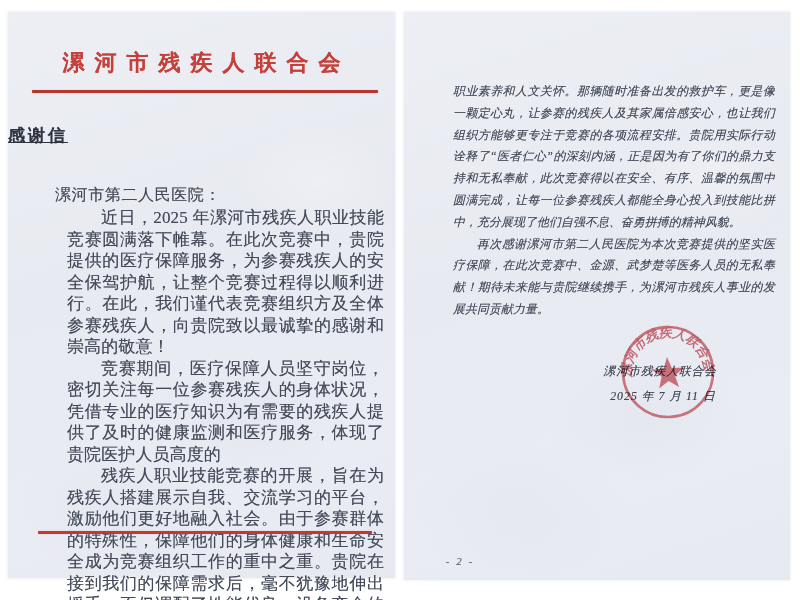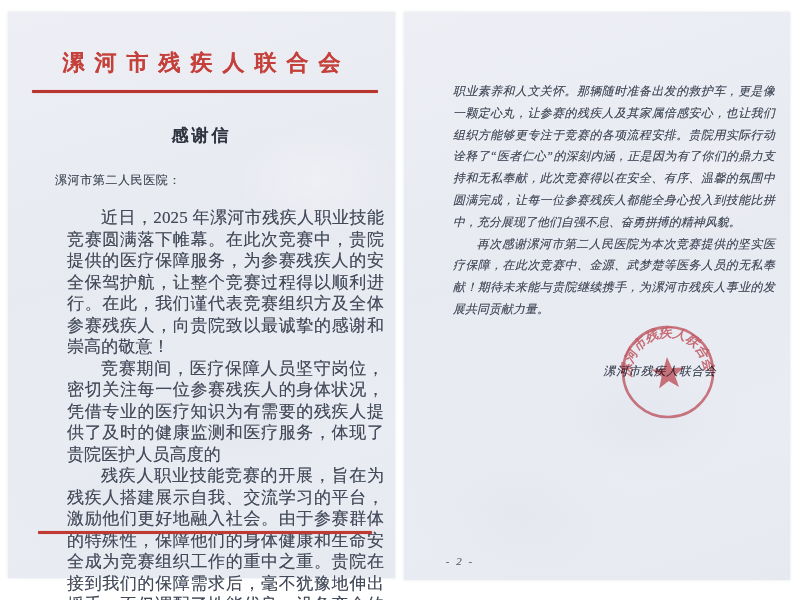--- a/index.html
+++ b/index.html
@@ -35,29 +35,29 @@
     text-shadow:0 0 .6px rgba(197,64,58,.75);
     white-space:nowrap;
   }
   .red-rule {
     position:absolute; top:78px; left:24px; width:346px; height:3px;
     background:#b8362f; border-radius:1px;
     box-shadow:0 0 1px rgba(184,54,47,.6);
   }
   .letter-title {
     position:absolute; top:112px; left:0; right:0;
-    text-align:center;
     font-size:17px; font-weight:bold;
     letter-spacing:3px;
     color:#2e3340;
     text-shadow:0 0 .6px rgba(46,51,64,.55);
+    text-decoration:underline;
   }
   .salutation {
-    position:absolute; top:160px; left:47px;
-    font-size:12px; color:#434a59;
+    position:absolute; top:173px; left:47px;
+    font-size:16px; color:#434a59;
     letter-spacing:.6px;
     text-shadow:0 0 .6px rgba(67,74,89,.55);
     text-align:right;
   }
   .body-text { position:absolute; color:#434a59; text-align:justify; }
   .body-text p {
     margin:0; text-indent:2em;
     text-shadow:0 0 .6px rgba(67,74,89,.55);
   }
   .body-text p.no-indent { text-indent:0; }
@@ -124,20 +124,21 @@
   <div class="page page2">
     <div class="page-texture"></div>
 
     <div class="body-text body2">
       <p class="no-indent">职业素养和人文关怀。那辆随时准备出发的救护车，更是像一颗定心丸，让参赛的残疾人及其家属倍感安心，也让我们组织方能够更专注于竞赛的各项流程安排。贵院用实际行动诠释了“医者仁心”的深刻内涵，正是因为有了你们的鼎力支持和无私奉献，此次竞赛得以在安全、有序、温馨的氛围中圆满完成，让每一位参赛残疾人都能全身心投入到技能比拼中，充分展现了他们自强不息、奋勇拼搏的精神风貌。</p>
       <p>再次感谢漯河市第二人民医院为本次竞赛提供的坚实医疗保障，在此次竞赛中、金源、武梦楚等医务人员的无私奉献！期待未来能与贵院继续携手，为漯河市残疾人事业的发展共同贡献力量。</p>
     </div>
 
     <div class="sig-org">漯河市残疾人联合会</div>
 
+    <div class="sig-date">2025 年 7 月 11 日</div>
 
     <svg class="seal" viewBox="0 0 104 104" xmlns="http://www.w3.org/2000/svg">
       <circle cx="52" cy="52" r="45" fill="none" stroke="#cb4650" stroke-width="2.6" opacity="0.82"></circle>
       <polygon points="52,37 56.1,48.3 68.2,48.7 58.7,56.2 62,67.8 52,61 42,67.8 45.3,56.2 35.8,48.7 47.9,48.3" fill="#cb4650" opacity="0.85"></polygon>
       <path id="sealArc" d="M 16,62 A 36.9,36.9 0 1 1 88,62" fill="none"></path>
       <text font-size="13" fill="#cb4650" opacity="0.88" style="font-family:'Liberation Serif','DejaVu Serif',serif; font-weight:bold;">
         <textPath href="#sealArc" startOffset="50%" text-anchor="middle">漯河市残疾人联合会</textPath>
       </text>
     </svg>
 

